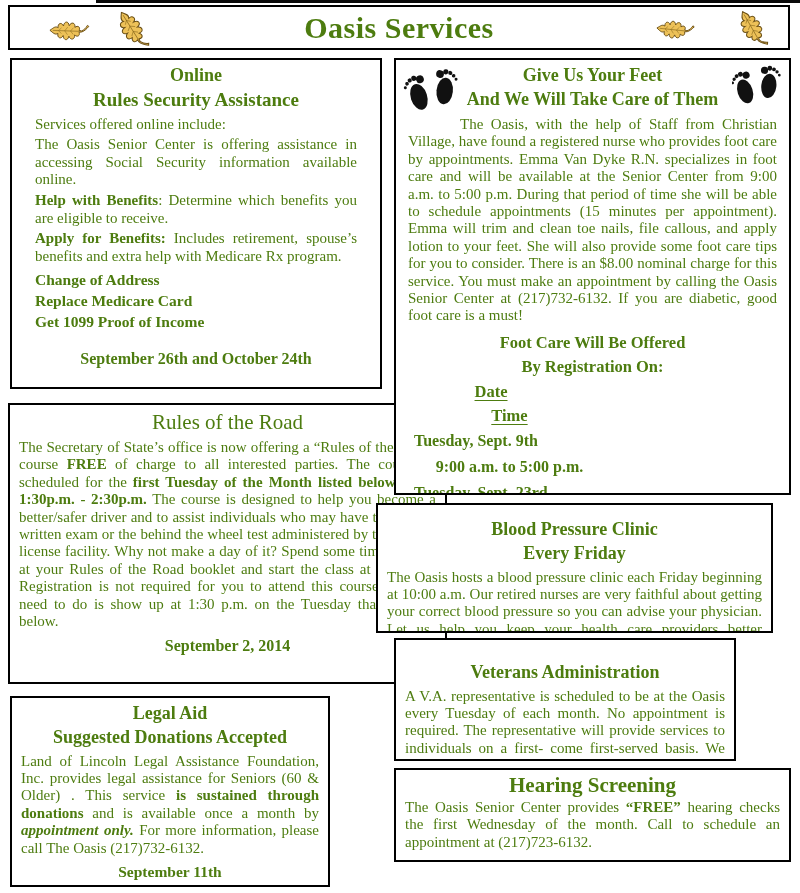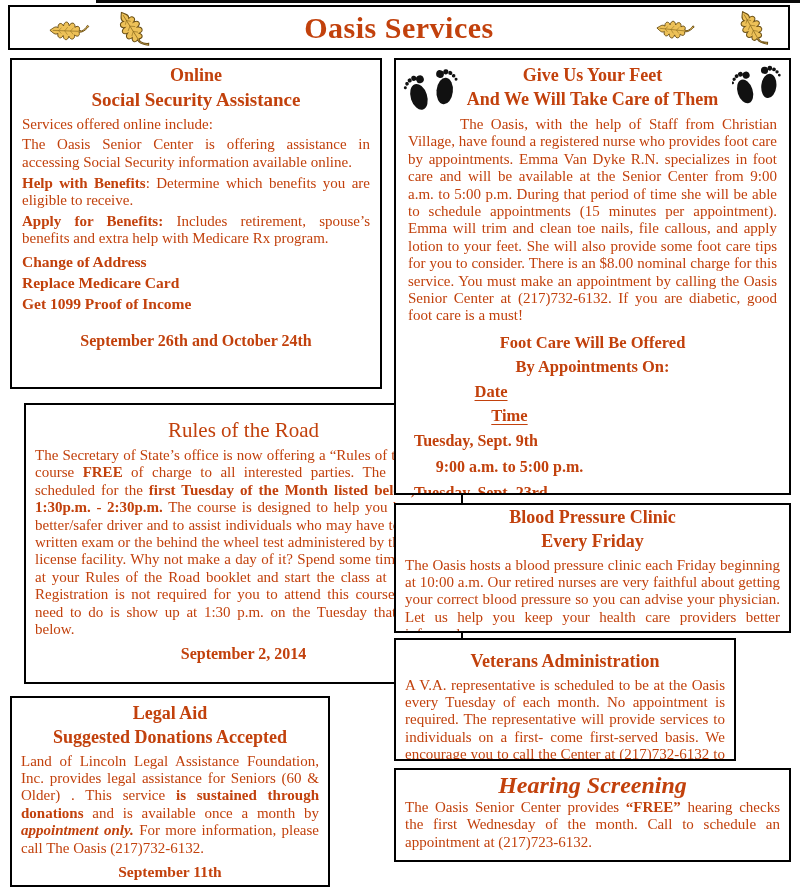--- a/index.html
+++ b/index.html
@@ -1,45 +1,45 @@
 <!DOCTYPE html>
 <html><head>
 <meta charset="utf-8">
 <style>
   html,body{margin:0;padding:0;background:#fff;}
   .page{
     position:relative;
     width:800px;height:893px;
     background:#fff;
     font-family:"Liberation Serif","DejaVu Serif",serif;
-    color:#c2410c;
+    color:#4d7c0f;
     overflow:hidden;
   }
   .scanline{position:absolute;left:96px;top:0;width:704px;height:3px;background:#0a0a0a;}
   .box{
     position:absolute;
     box-sizing:border-box;
     border:2px solid #000;
     background:#fff;
     overflow:hidden;
   }
   
   .hdr{left:8px;top:5px;width:782px;height:45px;}
   .hdr h1{
     margin:4px 0 0 0;text-align:center;
     font-size:30px;font-weight:bold;letter-spacing:0.5px;
   }
   .leaf{position:absolute;top:2px;}
   
-  .l1{left:10px;top:58px;width:372px;height:331px;padding:3px 10px;}
-  .l2{left:24px;top:403px;width:439px;height:281px;padding:10px 9px;}
+  .l1{left:10px;top:58px;width:372px;height:331px;padding:3px 23px;}
+  .l2{left:8px;top:403px;width:439px;height:281px;padding:2px 9px;}
   .l3{left:10px;top:696px;width:320px;height:191px;padding:3px 9px;}
   .r1{left:394px;top:58px;width:397px;height:437px;padding:3px 12px;}
-  .r2{left:394px;top:503px;width:397px;height:130px;padding:0 9px;}
-  .r3{left:394px;top:638px;width:342px;height:123px;padding:9px 9px;}
+  .r2{left:376px;top:503px;width:397px;height:130px;padding:12px 9px;}
+  .r3{left:394px;top:638px;width:342px;height:123px;padding:20px 9px;}
   .r4{left:394px;top:768px;width:397px;height:94px;padding:3px 9px;}
 
   .bt{text-align:center;font-weight:bold;font-size:18px;line-height:23px;margin:1px 0;}
   .bt2{text-align:center;font-weight:bold;font-size:19px;line-height:24px;margin:1px 0;}
   .rt{text-align:center;font-weight:normal;font-size:21px;line-height:26px;margin:2px 0 4px 0;}
   .body{font-size:15px;line-height:17.4px;margin:3.5px 0;}
   .jt{text-align:justify;}
   .boldline{font-weight:bold;font-size:15.5px;line-height:21px;margin:0 0;}
   .cdate{text-align:center;font-weight:bold;font-size:16px;line-height:21px;margin:5px 0;}
   .cdate-sm{text-align:center;font-weight:bold;font-size:15.5px;line-height:20px;margin:5px 0;}
@@ -104,21 +104,21 @@
     <svg class="leaf" style="left:641px;width:50px;height:42px;transform:rotate(-84deg);" viewBox="-26 -48 52 92">
         <use href="#oakleaf"></use>
       </svg>
     <svg class="leaf" style="left:716px;top:0;width:54px;height:46px;transform:rotate(-30deg);" viewBox="-26 -48 52 92">
         <use href="#oakleaf"></use>
       </svg>
   </div>
 
   <div class="box l1">
     <div class="bt">Online</div>
-    <div class="bt2">Social Security Assistance</div>
+    <div class="bt2">Rules Security Assistance</div>
     <p class="body"><span>Services offered online include:</span></p>
     <p class="body jt"><span>The Oasis Senior Center is offering assistance in accessing Social Security information available online.</span></p>
     <p class="body jt"><b>Help with Benefits</b><span>:  Determine which benefits you are eligible to receive.</span></p>
     <p class="body jt"><b>Apply for Benefits:</b><span>  Includes retirement, spouse’s  benefits and extra help with Medicare Rx program.</span></p>
     <div class="boldline">Change of Address</div>
     <div class="boldline">Replace Medicare Card</div>
     <div class="boldline">Get 1099 Proof of  Income</div>
     <div class="cdate" style="margin-top:16px;">September 26th and October 24th</div>
   </div>
 
@@ -143,21 +143,21 @@
       </svg>
     <svg class="feet feet-r" width="54" height="46" viewBox="4 2 58 50">
         <use href="#footpair"></use>
       </svg>
     <div class="r1-titles">
       <div class="bt">Give Us Your Feet</div>
       <div class="bt">And We Will Take Care of Them</div>
     </div>
     <p class="body jt indent" style="margin-top:5px;"><span>The Oasis, with the help of Staff from Christian Village, have found a registered nurse who provides foot care by appointments.  Emma Van Dyke R.N. specializes in foot care and will be available at  the Senior Center from 9:00 a.m. to 5:00 p.m.  During that period of time she will be able to schedule appointments (15 minutes per appointment).  Emma will trim and clean toe nails, file callous, and apply lotion to your feet. She will also provide some foot care tips for you to consider. There is an $8.00 nominal charge for this  service. You must make an appointment by calling the Oasis Senior Center at (217)732-6132.  If you are diabetic, good foot care is a must!</span></p>
     <div class="bt" style="font-size:16.5px;margin-top:6px;">Foot Care Will Be Offered</div>
-    <div class="bt" style="font-size:16.5px;">By Appointments On:</div>
+    <div class="bt" style="font-size:16.5px;">By Registration On:</div>
     <div class="sched-head">
       <div class="c-date"><span>Date</span></div>
       <div class="c-time"><span>Time</span></div>
     </div>
     <div class="sched-row">
       <div class="c-date">Tuesday, Sept. 9th</div>
       <div class="c-time">9:00 a.m. to 5:00 p.m.</div>
     </div>
     <div class="sched-row">
       <div class="c-date">Tuesday, Sept. 23rd</div>
@@ -178,16 +178,16 @@
     <div class="bt">Every Friday</div>
     <p class="body jt"><span>The Oasis hosts a blood pressure clinic each Friday beginning at 10:00 a.m.  Our retired nurses are very faithful about getting your correct blood pressure so you can advise your physician.  Let us help you keep your health care providers better informed.</span></p>
   </div>
 
   <div class="box r3">
     <div class="bt">Veterans Administration</div>
     <p class="body jt"><span>A V.A. representative is scheduled to be at the Oasis every Tuesday of each month.  No appointment is required. The representative will provide services to individuals on a first- come first-served basis.  We encourage you to call the Center at (217)732-6132 to insure the representative is present.</span></p>
   </div>
 
   <div class="box r4">
-    <div class="bt" style="font-size:24px;font-style:italic;">Hearing Screening</div>
+    <div class="bt" style="font-size:21px;">Hearing Screening</div>
     <p class="body jt" style="margin-top:2px;"><span>The Oasis Senior Center provides </span><b>“FREE”</b><span> hearing checks the first Wednesday of the month.  Call to schedule an appointment at (217)723-6132.</span></p>
   </div>
 </div>
 
 </body></html>

